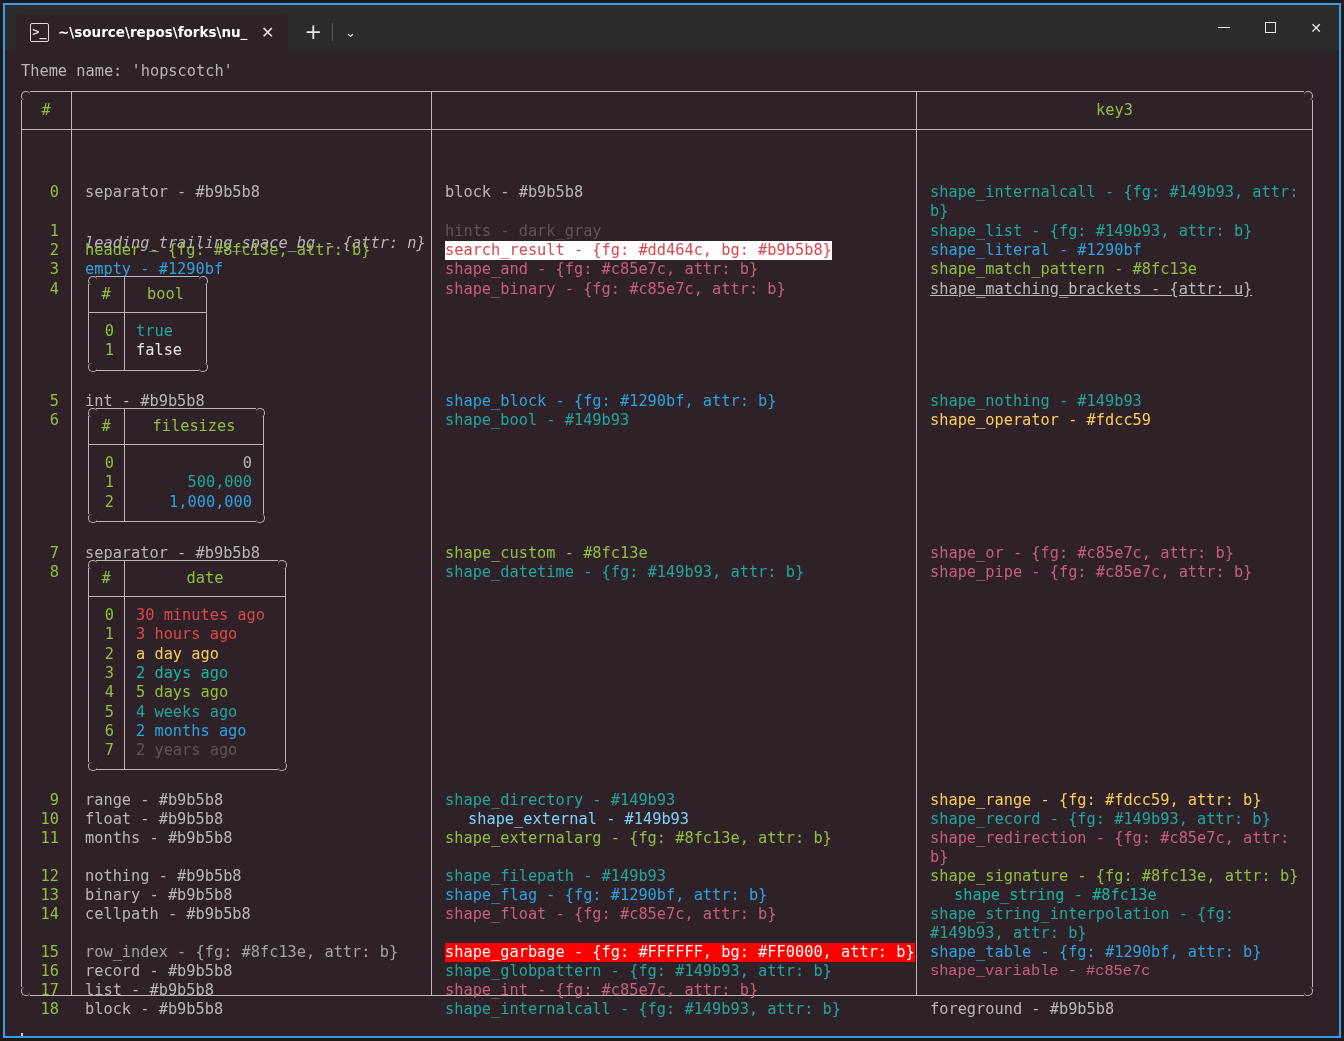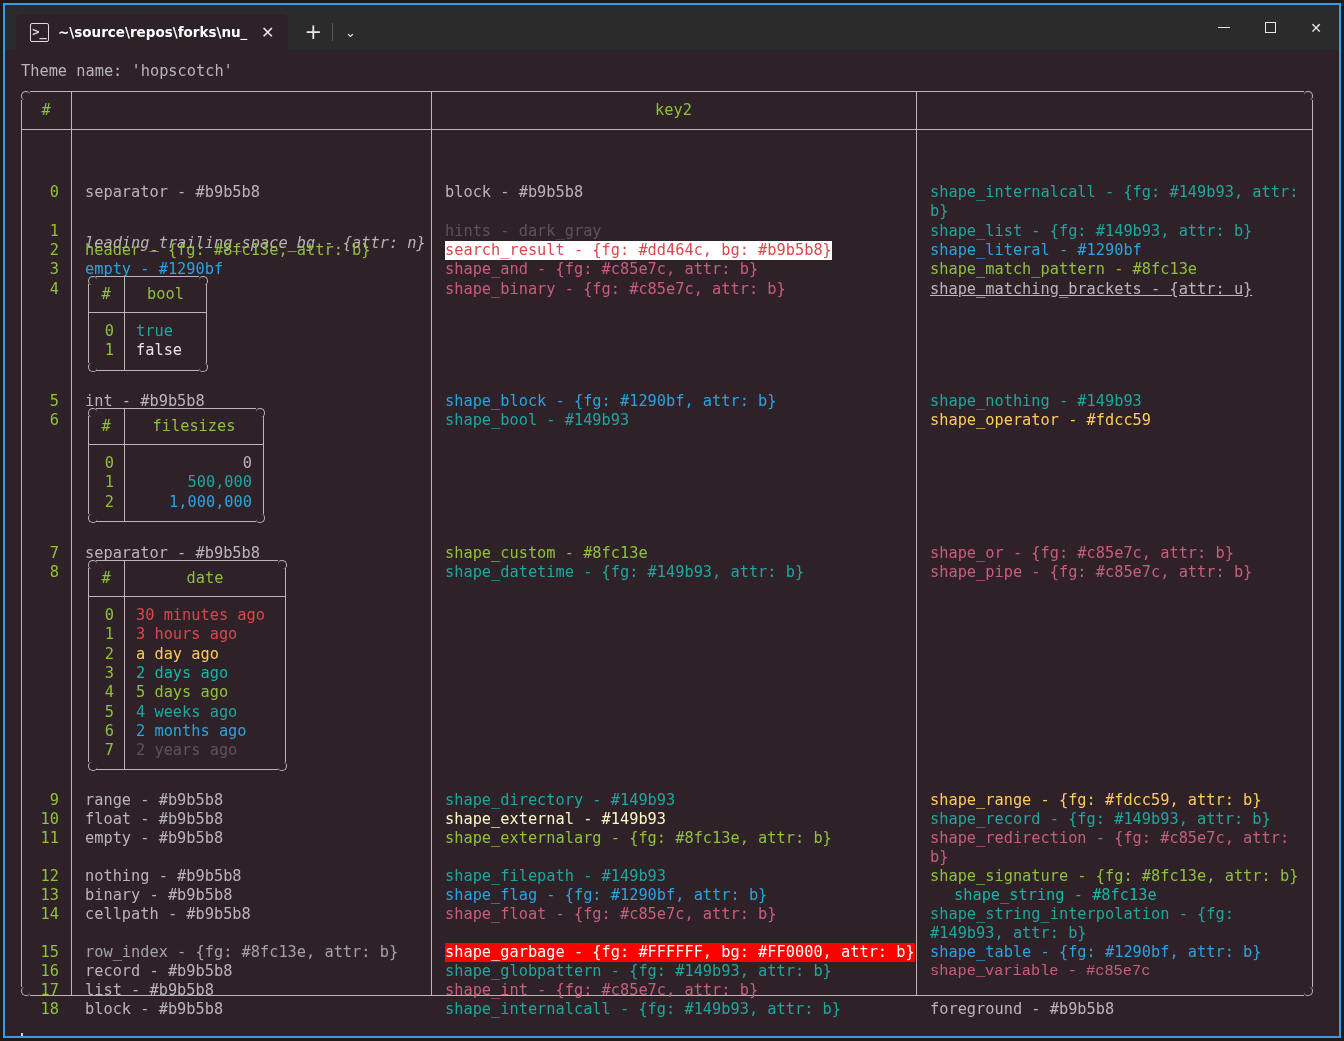--- a/index.html
+++ b/index.html
@@ -191,21 +191,21 @@
         <div class="corner tr" style="left: 1283px; top: 0px;"></div>
         <div class="corner bl" style="left: 0px; top: 896px;"></div>
         <div class="corner br" style="left: 1283px; top: 896px;"></div>
         <div class="tb-border" style="left: 0px; top: 9px; width: 1px; height: 887px;"></div>
         <div class="tb-border" style="left: 1291px; top: 9px; width: 1px; height: 887px;"></div>
         <div class="tb-border" style="left: 0px; top: 38px; width: 1292px; height: 1px;"></div>
         <div class="tb-border" style="left: 50px; top: 1px; width: 1px; height: 903px;"></div>
         <div class="tb-border" style="left: 410px; top: 1px; width: 1px; height: 903px;"></div>
         <div class="tb-border" style="left: 895px; top: 1px; width: 1px; height: 903px;"></div>
         <div class="hdr-cell" style="left: 0px; top: 10px; width: 50px;">#</div>
-        <div class="hdr-cell" style="left: 410px; top: 10px; width: 485px;">key2</div>
+        <div class="hdr-cell" style="left: 895px; top: 10px; width: 397px;">key3</div>
         <div class="idxcol" style="left: 0px; top: 92px; width: 38px;">0</div>
         <div class="idxcol" style="left: 0px; top: 131px; width: 38px;">1</div>
         <div class="idxcol" style="left: 0px; top: 150px; width: 38px;">2</div>
         <div class="idxcol" style="left: 0px; top: 169px; width: 38px;">3</div>
         <div class="idxcol" style="left: 0px; top: 189px; width: 38px;">4</div>
         <div class="idxcol" style="left: 0px; top: 301px; width: 38px;">5</div>
         <div class="idxcol" style="left: 0px; top: 320px; width: 38px;">6</div>
         <div class="idxcol" style="left: 0px; top: 453px; width: 38px;">7</div>
         <div class="idxcol" style="left: 0px; top: 472px; width: 38px;">8</div>
         <div class="idxcol" style="left: 0px; top: 700px; width: 38px;">9</div>
@@ -219,39 +219,39 @@
         <div class="idxcol" style="left: 0px; top: 890px; width: 38px;">17</div>
         <div class="idxcol" style="left: 0px; top: 909px; width: 38px;">18</div>
         <div class="colbody" style="left: 64px; top: 92px; color: rgb(185, 181, 184);">separator - #b9b5b8</div>
         <div class="colbody" style="left: 64px; top: 143px; color: rgb(185, 181, 184); font-style: italic;">leading_trailing_space_bg - {attr: n}</div>
         <div class="colbody" style="left: 64px; top: 150px; color: rgb(143, 193, 62);">header - {fg: #8fc13e, attr: b}</div>
         <div class="colbody" style="left: 64px; top: 169px; color: rgb(43, 163, 224);">empty - #1290bf</div>
         <div class="colbody" style="left: 64px; top: 301px; color: rgb(185, 181, 184);">int - #b9b5b8</div>
         <div class="colbody" style="left: 64px; top: 453px; color: rgb(185, 181, 184);">separator - #b9b5b8</div>
         <div class="colbody" style="left: 64px; top: 700px; color: rgb(185, 181, 184);">range - #b9b5b8</div>
         <div class="colbody" style="left: 64px; top: 719px; color: rgb(185, 181, 184);">float - #b9b5b8</div>
-        <div class="colbody" style="left: 64px; top: 738px; color: rgb(185, 181, 184);">empty - #b9b5b8</div>
+        <div class="colbody" style="left: 64px; top: 738px; color: rgb(185, 181, 184);">months - #b9b5b8</div>
         <div class="colbody" style="left: 64px; top: 776px; color: rgb(185, 181, 184);">nothing - #b9b5b8</div>
         <div class="colbody" style="left: 64px; top: 795px; color: rgb(185, 181, 184);">binary - #b9b5b8</div>
         <div class="colbody" style="left: 64px; top: 814px; color: rgb(185, 181, 184);">cellpath - #b9b5b8</div>
         <div class="colbody" style="left: 64px; top: 852px; color: #a3a3a3;">row_index - {fg: #8fc13e, attr: b}</div>
         <div class="colbody" style="left: 64px; top: 871px; color: rgb(185, 181, 184);">record - #b9b5b8</div>
         <div class="colbody" style="left: 64px; top: 890px; color: rgb(185, 181, 184);">list - #b9b5b8</div>
         <div class="colbody" style="left: 64px; top: 909px; color: rgb(185, 181, 184);">block - #b9b5b8</div>
         <div class="colbody" style="left: 424px; top: 92px; color: rgb(185, 181, 184);">block - #b9b5b8</div>
         <div class="colbody" style="left: 424px; top: 131px; color: rgb(93, 84, 89);">hints - dark_gray</div>
         <div class="colbody" style="left: 424px; top: 150px; color: rgb(221, 70, 76); background: #ffffff;">search_result - {fg: #dd464c, bg: #b9b5b8}</div>
         <div class="colbody" style="left: 424px; top: 169px; color: rgb(200, 94, 124);">shape_and - {fg: #c85e7c, attr: b}</div>
         <div class="colbody" style="left: 424px; top: 189px; color: rgb(200, 94, 124);">shape_binary - {fg: #c85e7c, attr: b}</div>
         <div class="colbody" style="left: 424px; top: 301px; color: rgb(43, 163, 224);">shape_block - {fg: #1290bf, attr: b}</div>
         <div class="colbody" style="left: 424px; top: 320px; color: rgb(31, 166, 158);">shape_bool - #149b93</div>
         <div class="colbody" style="left: 424px; top: 453px; color: rgb(143, 193, 62);">shape_custom - #8fc13e</div>
         <div class="colbody" style="left: 424px; top: 472px; color: rgb(31, 166, 158);">shape_datetime - {fg: #149b93, attr: b}</div>
         <div class="colbody" style="left: 424px; top: 700px; color: rgb(31, 166, 158);">shape_directory - #149b93</div>
-        <div class="colbody" style="left: 424px; top: 719px; color: #fef9c3;">shape_external - #149b93</div>
+        <div class="colbody" style="left: 447px; top: 719px; color: #7dd3fc;">shape_external - #149b93</div>
         <div class="colbody" style="left: 424px; top: 738px; color: rgb(143, 193, 62);">shape_externalarg - {fg: #8fc13e, attr: b}</div>
         <div class="colbody" style="left: 424px; top: 776px; color: rgb(31, 166, 158);">shape_filepath - #149b93</div>
         <div class="colbody" style="left: 424px; top: 795px; color: rgb(43, 163, 224);">shape_flag - {fg: #1290bf, attr: b}</div>
         <div class="colbody" style="left: 424px; top: 814px; color: rgb(200, 94, 124);">shape_float - {fg: #c85e7c, attr: b}</div>
         <div class="colbody" style="left: 424px; top: 852px; color: rgb(255, 255, 255); background: rgb(255, 0, 0);">shape_garbage - {fg: #FFFFFF, bg: #FF0000, attr: b}</div>
         <div class="colbody" style="left: 424px; top: 871px; color: rgb(31, 166, 158);">shape_globpattern - {fg: #149b93, attr: b}</div>
         <div class="colbody" style="left: 424px; top: 890px; color: rgb(200, 94, 124);">shape_int - {fg: #c85e7c, attr: b}</div>
         <div class="colbody" style="left: 424px; top: 909px; color: rgb(31, 166, 158);">shape_internalcall - {fg: #149b93, attr: b}</div>
         <div class="colbody" style="left: 909px; top: 92px; color: rgb(31, 166, 158);">shape_internalcall - {fg: #149b93, attr:</div>
         <div class="colbody" style="left: 909px; top: 111.3px; color: rgb(31, 166, 158);">b}</div>

